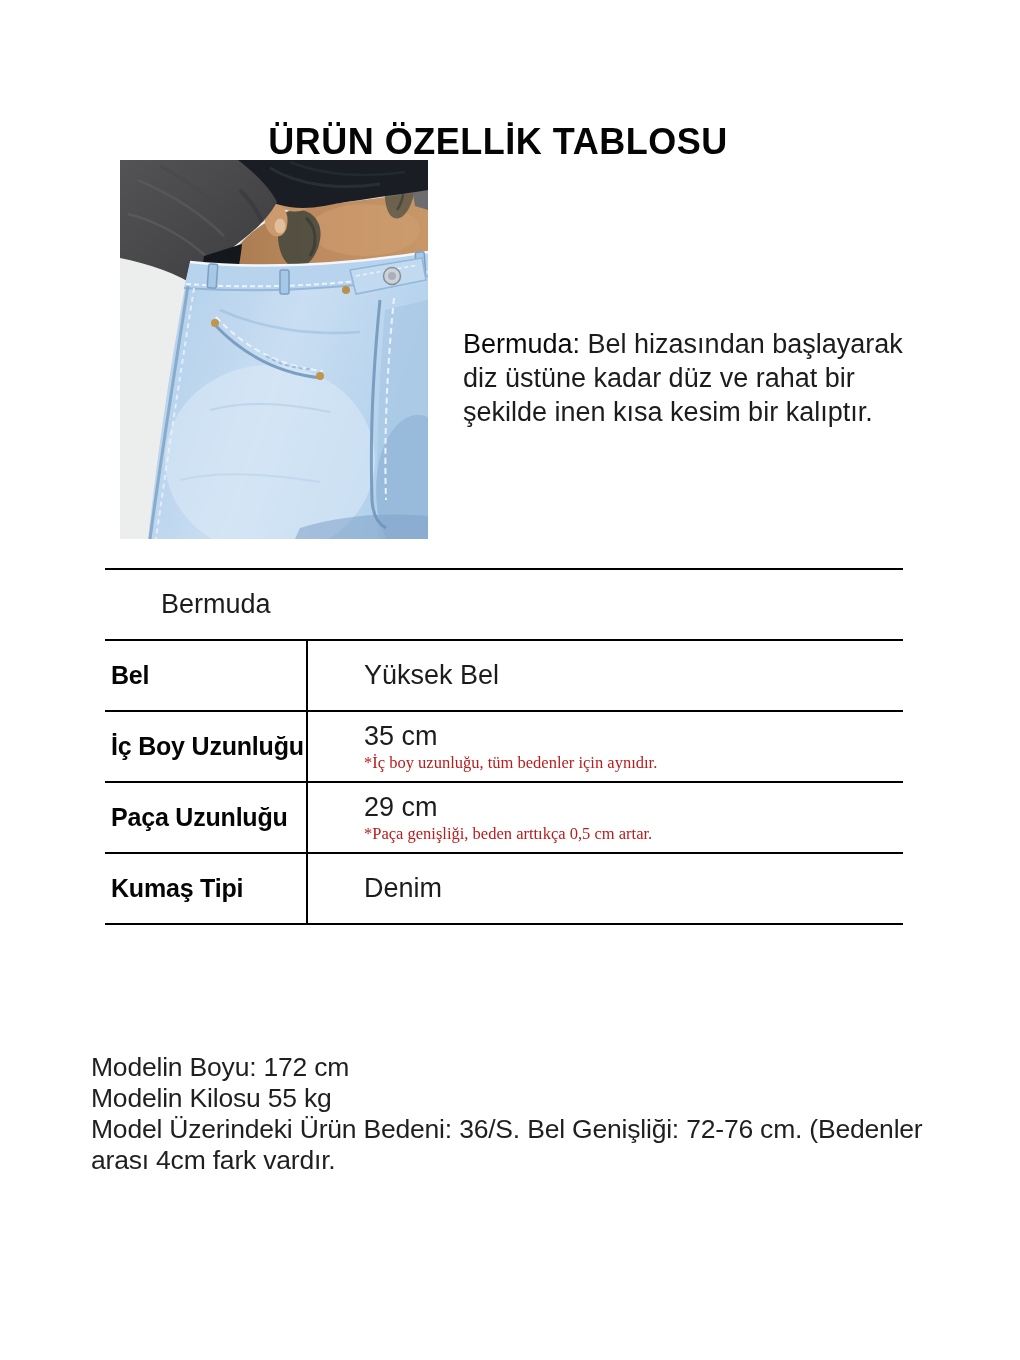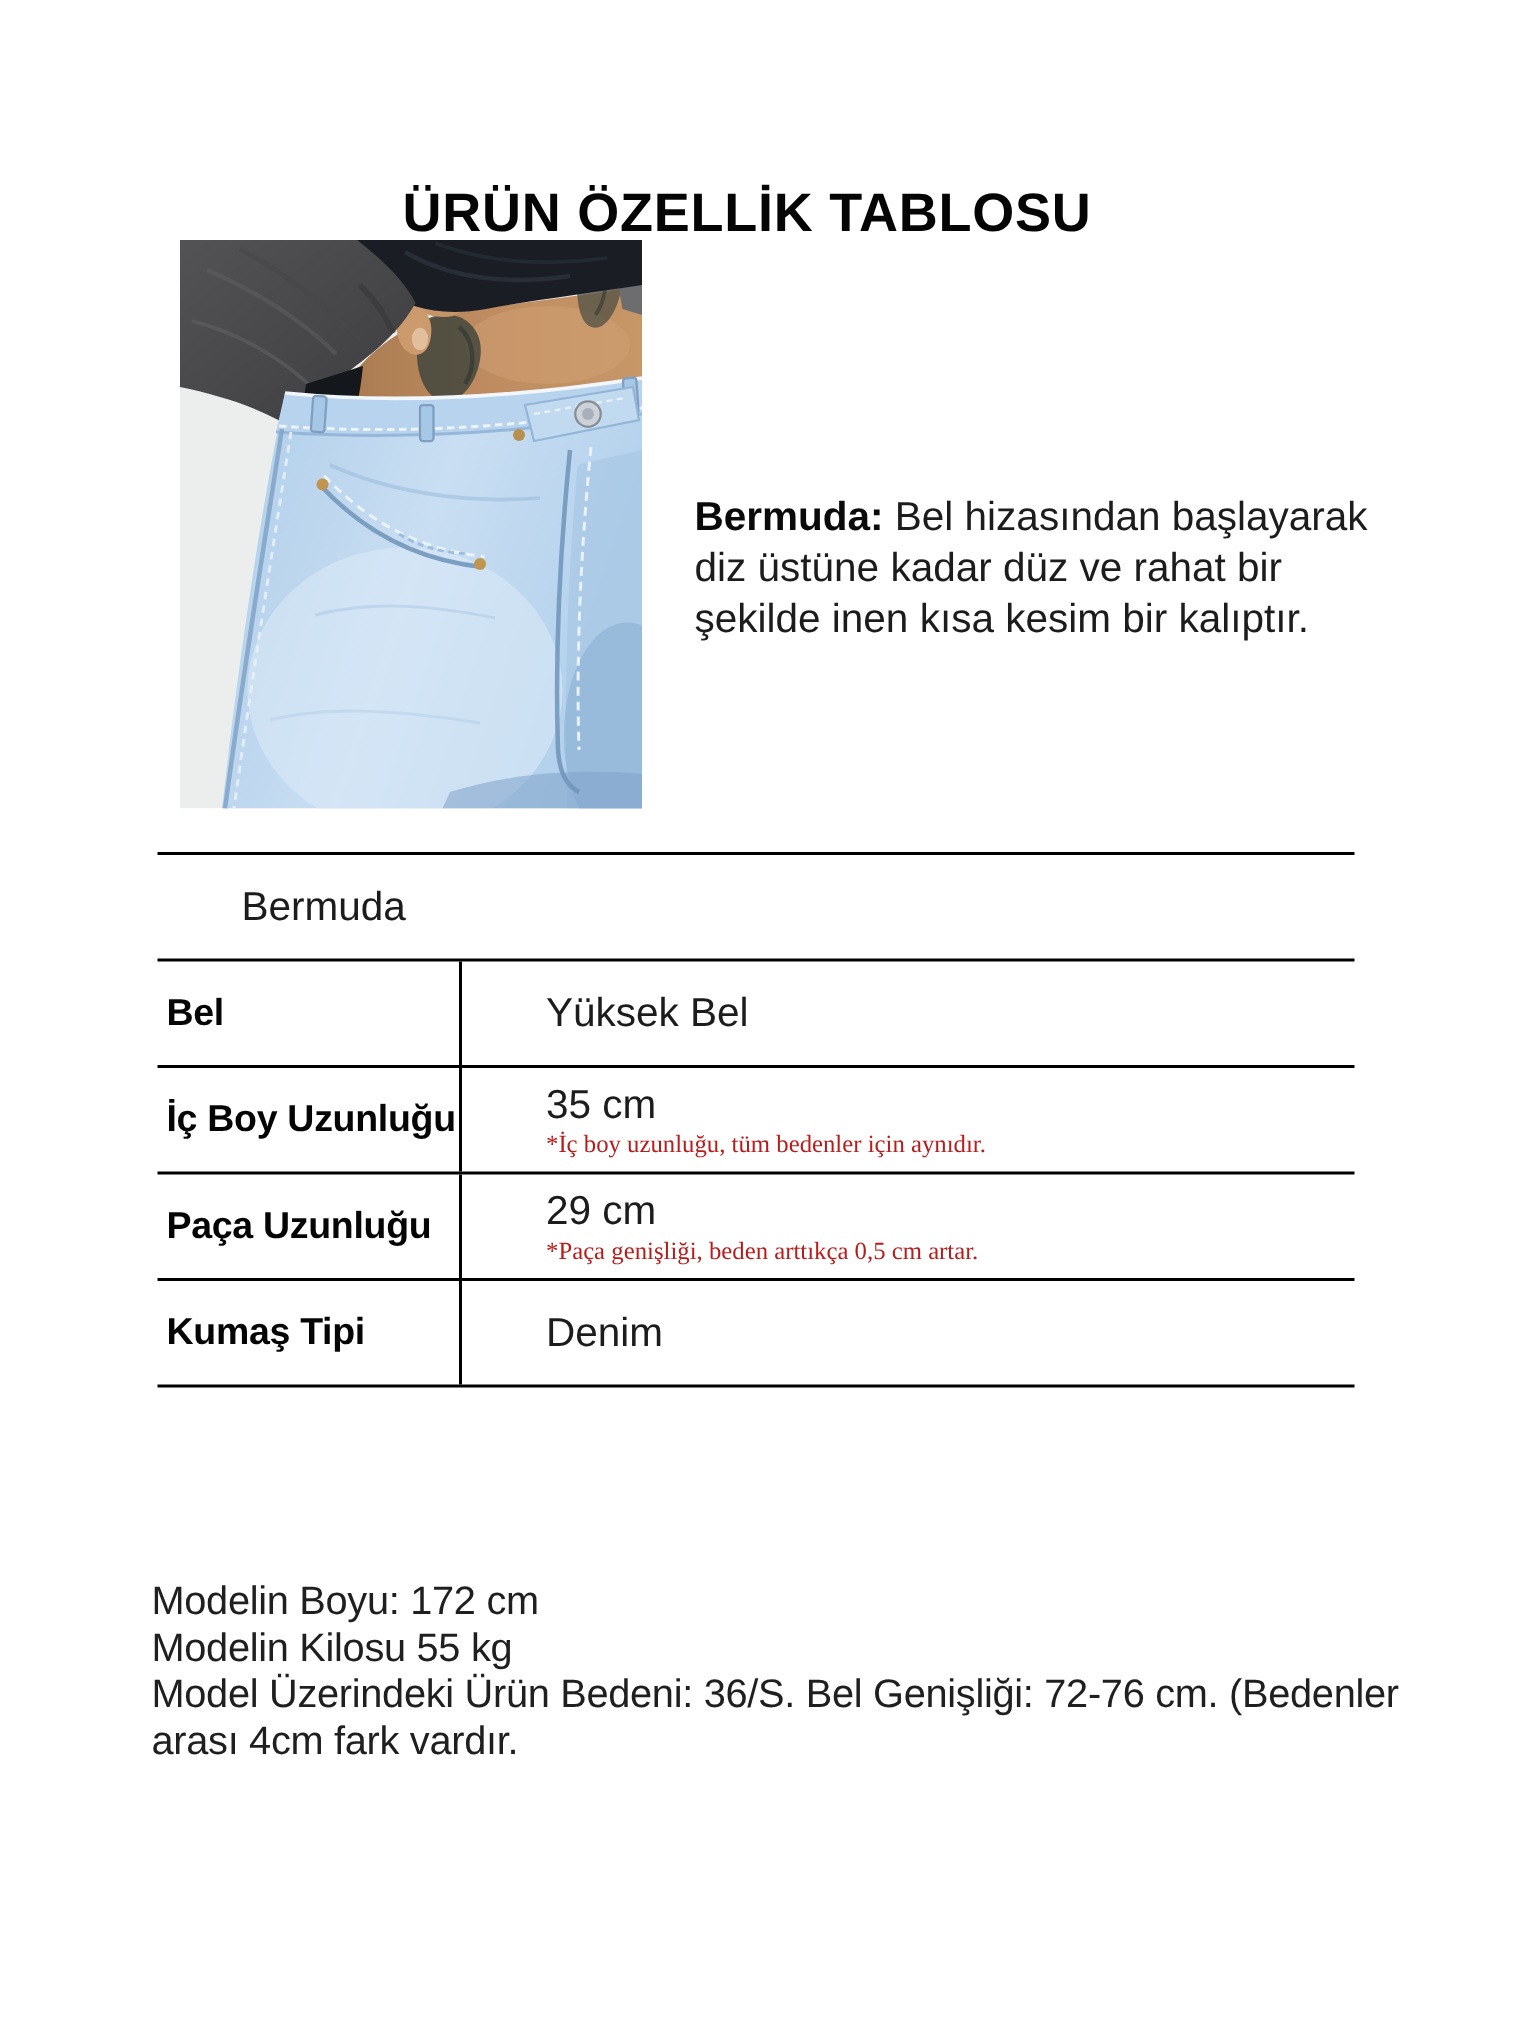--- a/index.html
+++ b/index.html
@@ -21,21 +21,21 @@
   
   .photo{
     position:absolute;left:120px;top:160px;width:308px;height:379px;
   }
   .photo svg{display:block;}
   
   .desc{
     position:absolute;left:463px;top:300px;width:458px;
     font-size:27px;line-height:34px;color:#1c1c1c;
   }
-  .desc .term{font-weight:700;color:#0a0a0a;}
+  .desc .term{font-weight:400;color:#0a0a0a;}
   
   .spec-table{
     position:absolute;left:105px;top:568px;width:798px;
     border-top:2px solid #000;
   }
   .spec-row{
     display:flex;height:69px;border-bottom:2px solid #000;
   }
   .label-cell{
     width:203px;flex:0 0 203px;
@@ -45,21 +45,21 @@
     font-size:25px;font-weight:700;letter-spacing:-0.2px;color:#050505;
   }
   .value-cell{
     flex:1;display:flex;flex-direction:column;justify-content:center;
     padding-left:56px;box-sizing:border-box;
   }
   .value-text{font-size:27px;line-height:31px;color:#1c1c1c;}
   .value-note{font-size:16.5px;line-height:20px;color:#b91c1c;margin-top:1px;font-family:Liberation Serif, serif;}
   
   .footer{
-    position:absolute;left:101px;top:1052px;width:845px;
+    position:absolute;left:91px;top:1052px;width:845px;
     font-size:26.5px;line-height:31px;color:#1f1f1f;letter-spacing:-0.2px;
   }
 </style>
 </head>
 <body>
 
 <div class="page">
 
   <h1 class="title">ÜRÜN ÖZELLİK TABLOSU</h1>
 

